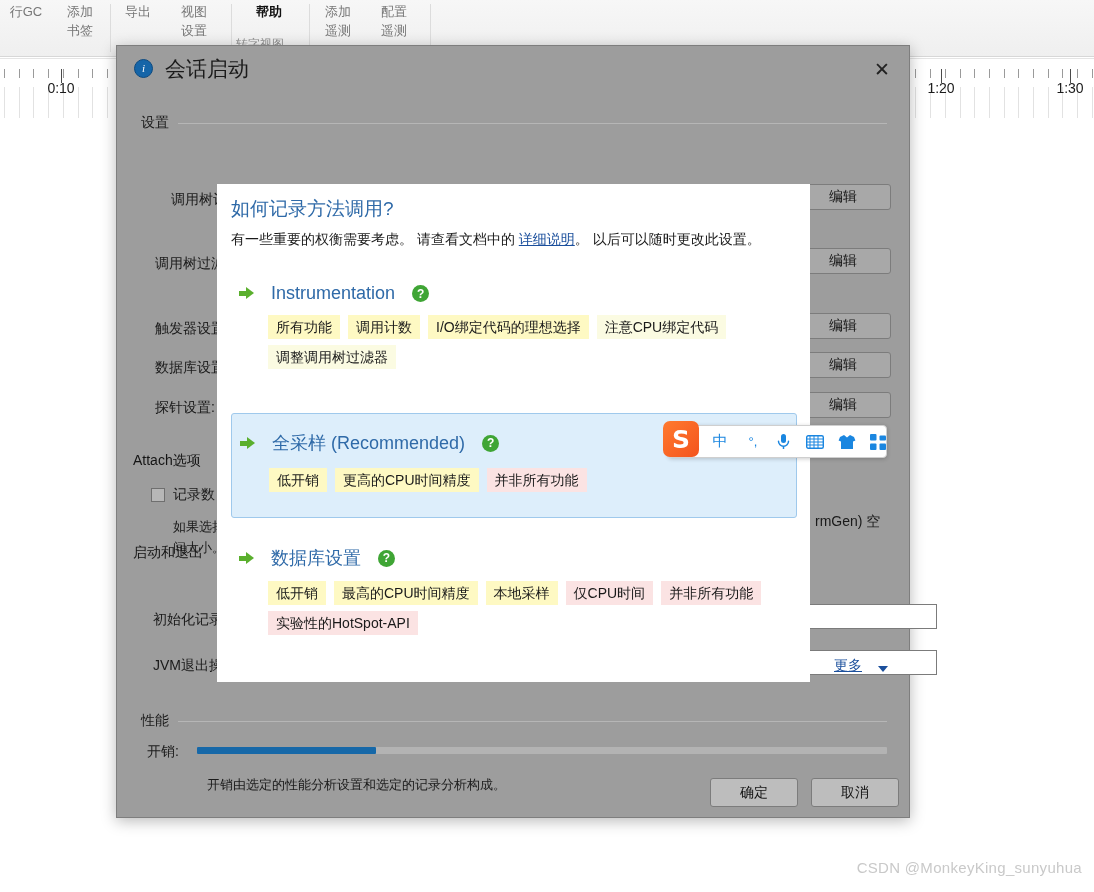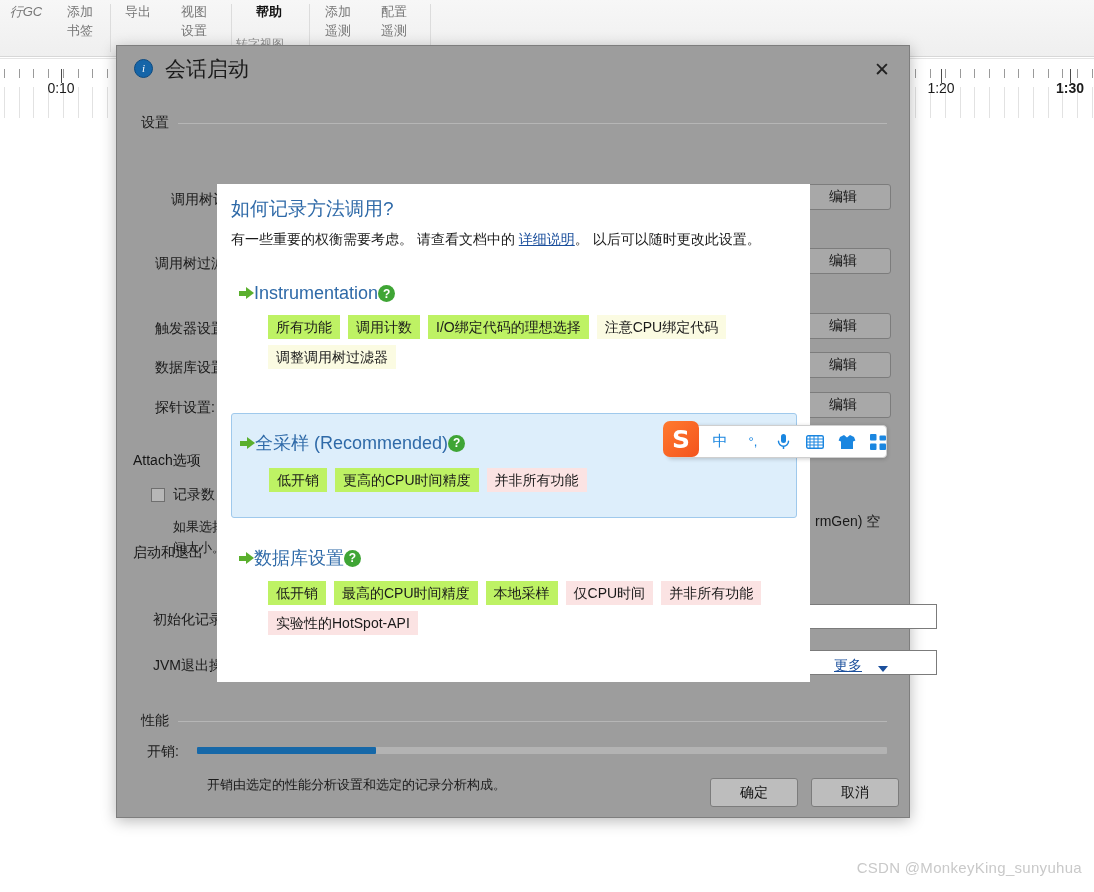--- a/index.html
+++ b/index.html
@@ -314,21 +314,21 @@
   }
   .opt-block.highlight {
     background: #ddeefb;
     border: 1px solid #9fc9ec;
     border-radius: 3px;
   }
   .opt-head {
     position: absolute;
     display: flex;
     align-items: center;
-    gap: 0;
+    gap: 17px;
   }
   .arrow-ico {
     width: 15px; height: 13px;
     position: relative;
     flex: 0 0 auto;
   }
   .arrow-ico::before {
     content: "";
     position: absolute;
     left: 0; top: 4px;
@@ -369,21 +369,21 @@
     gap: 6px 8px;
     align-items: flex-start;
   }
   .tag {
     font-size: 14px;
     color: #1a1a1a;
     padding: 3px 8px;
     white-space: nowrap;
     line-height: 18px;
   }
-  .tag.green { background: #bef264; }
+  .tag.green { background: #fef9c3; }
   .tag.yellow { background: #fbfbe2; }
   .tag.red { background: #fbe3e3; }
 
   
   .ime-bar {
     position: absolute;
     left: 668px; top: 425px;
     width: 219px; height: 33px;
     background: #ffffff;
     border: 1px solid #cfcfcf;
@@ -427,21 +427,21 @@
     letter-spacing: 0.3px;
   }
 </style>
 </head>
 <body>
 
 <div id="root">
 
   <div class="app-toolbar">
     <div class="tb-group" style="left:0px;">
-      <div class="tb-btn" style="width:46px;font-style:italic;"><span>行GC</span></div>
+      <div class="tb-btn" style="width:46px;"><span>行GC</span></div>
       <div class="tb-btn" style="width:56px;"><span>添加
 书签</span></div>
     </div>
     <div class="tb-sep" style="position:absolute; left:101px; top:4px;"></div>
     <div class="tb-group" style="left:110px;">
       <div class="tb-btn" style="width:56px;"><span>导出</span></div>
       <div class="tb-btn" style="width:56px;"><span>视图
 设置</span></div>
       <div class="tb-sep" style="margin-top:4px;"></div>
       <div class="tb-btn active" style="width:56px;"><span>帮助</span></div>
@@ -606,21 +606,21 @@
       <div class="tick-hair" style="left: 1062px;"></div>
       <div class="tick minor" style="left: 1077px;"></div>
       <div class="tick-hair" style="left: 1077px;"></div>
       <div class="tick minor" style="left: 1092px;"></div>
       <div class="tick-hair" style="left: 1092px;"></div>
       <div class="tick major" style="left: 61px;"></div>
       <div class="tick-label" style="left: 61px;">0:10</div>
       <div class="tick major" style="left: 941px;"></div>
       <div class="tick-label" style="left: 941px;">1:20</div>
       <div class="tick major" style="left: 1070px;"></div>
-      <div class="tick-label" style="left: 1070px; font-weight: bold;">1:30</div>
+      <div class="tick-label" style="left: 1070px;">1:30</div>
     </div>
   <div class="ruler-body"></div>
 
   <div class="dialog">
 
     <div class="dlg-title-bar">
       <div class="dlg-icon">i</div>
       <div class="dlg-title-text">会话启动</div>
     </div>
     <div class="dlg-close">✕</div>

